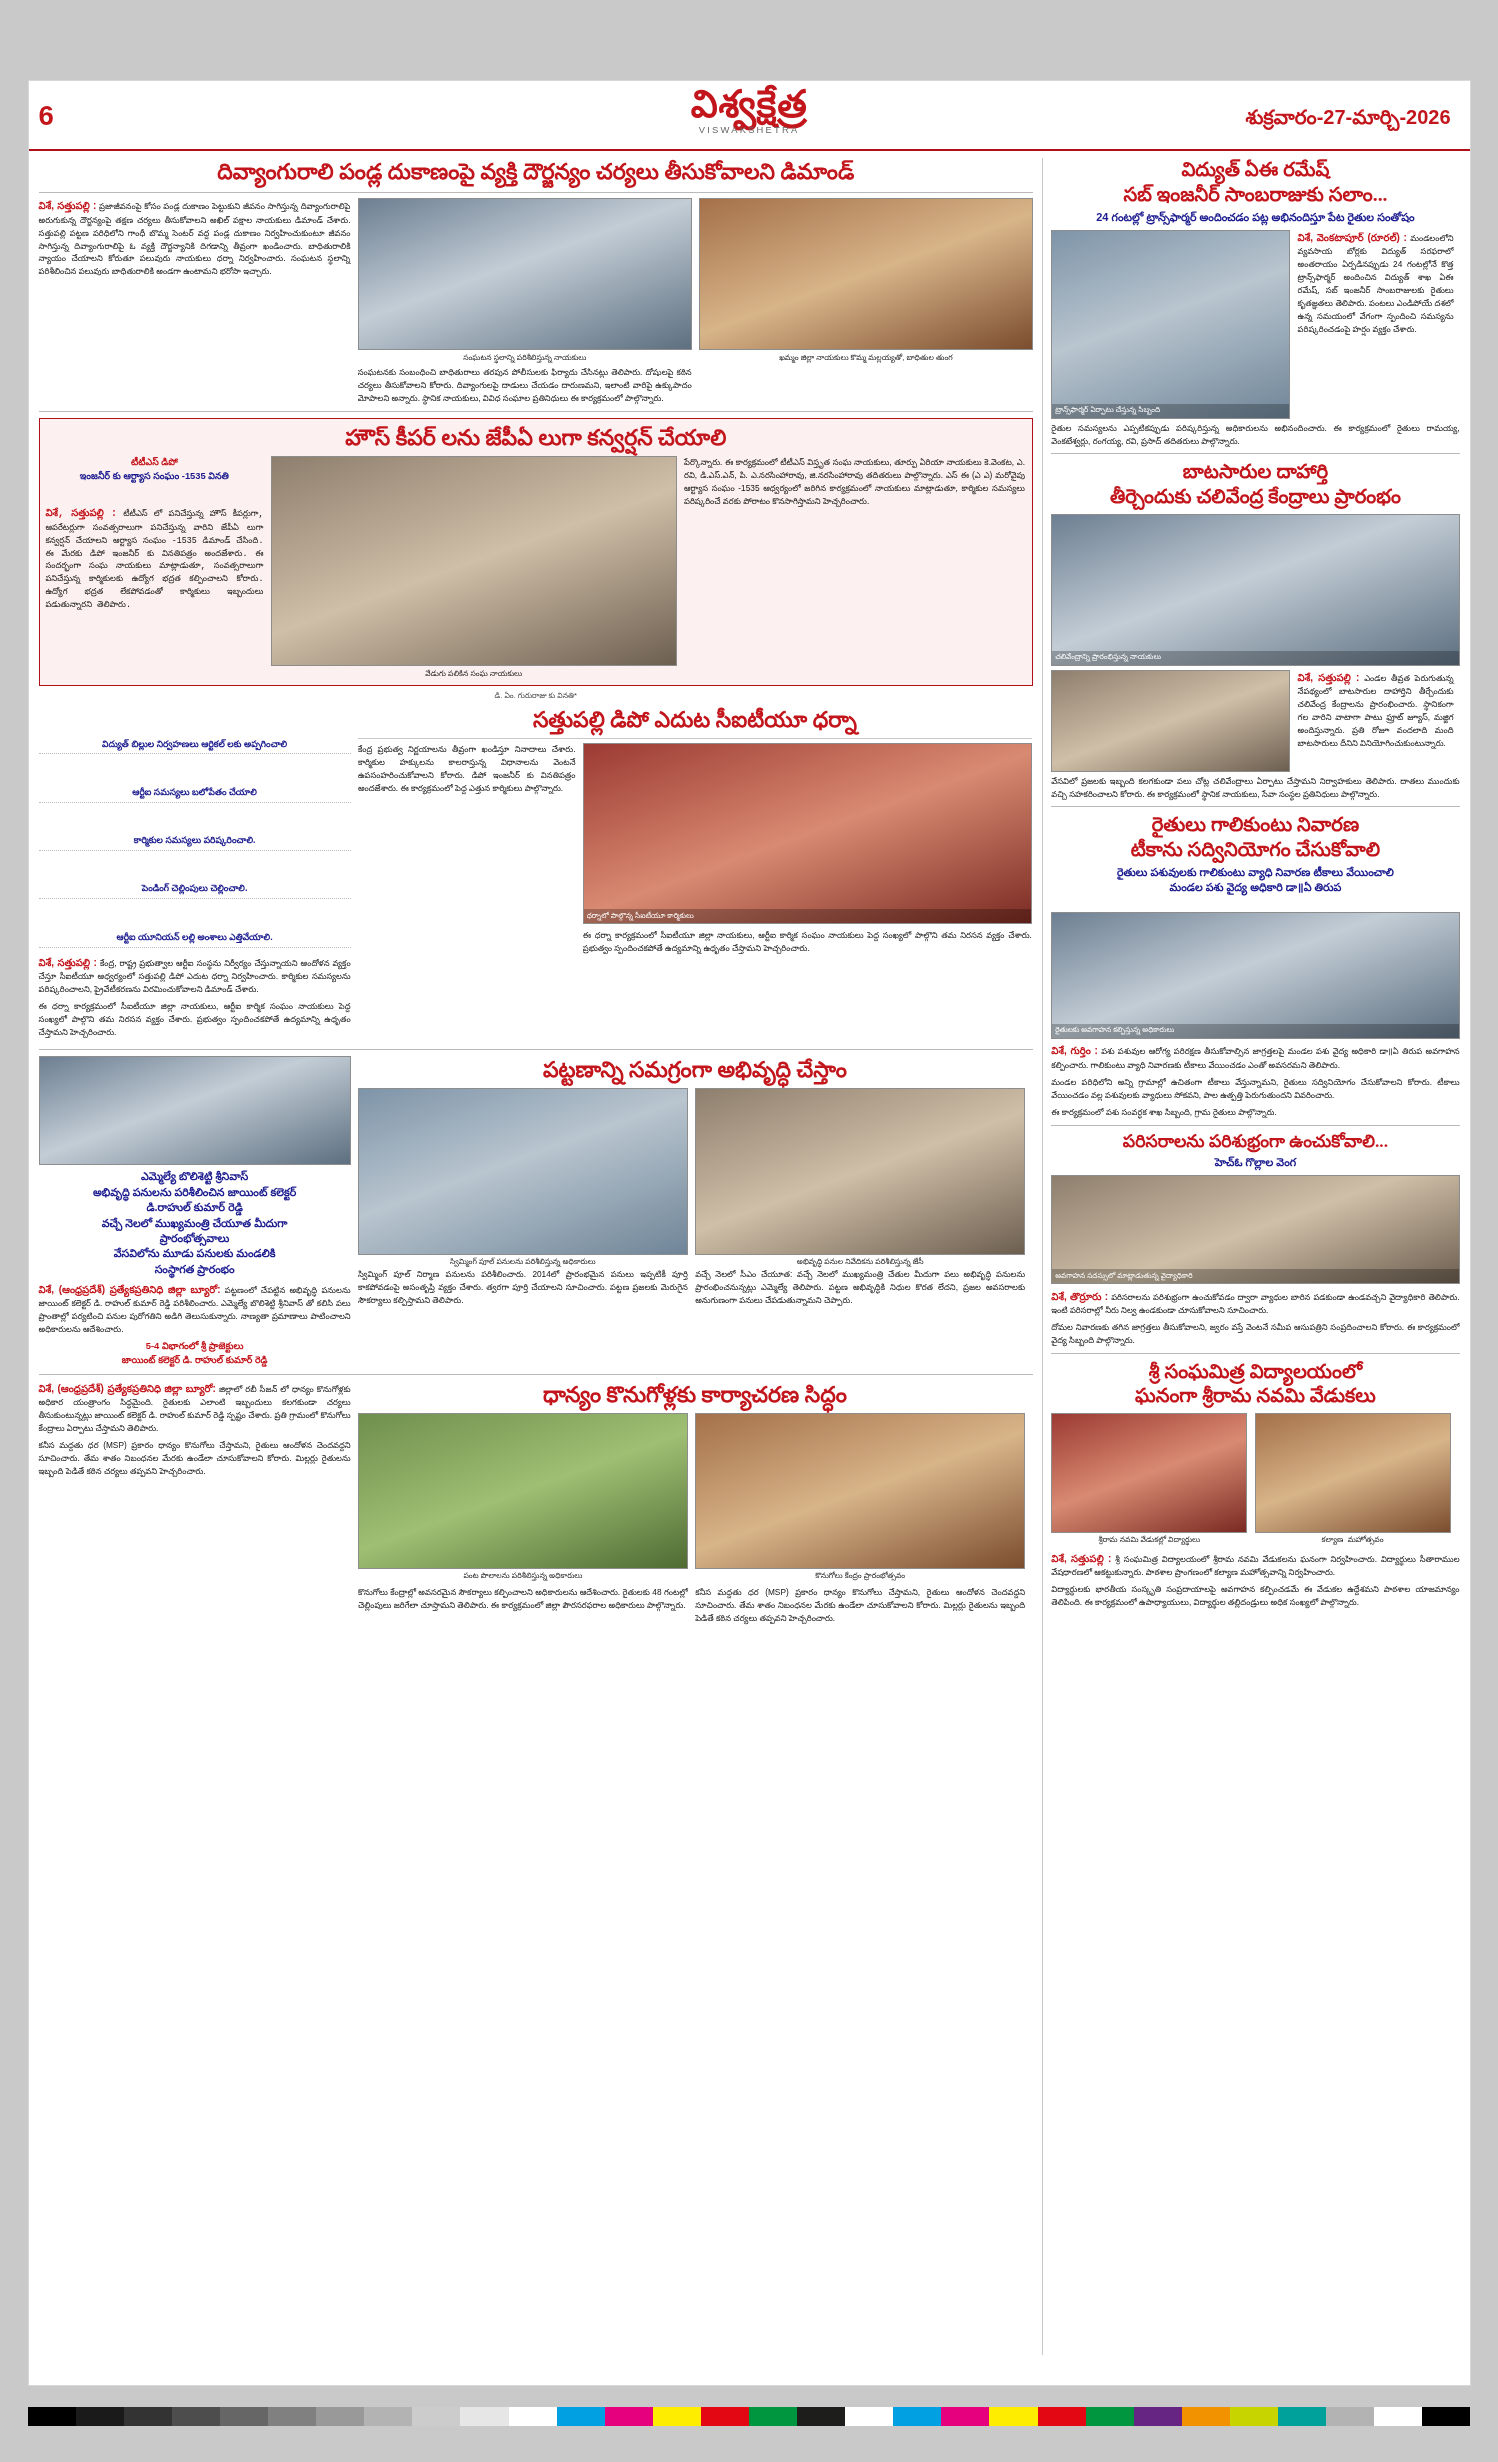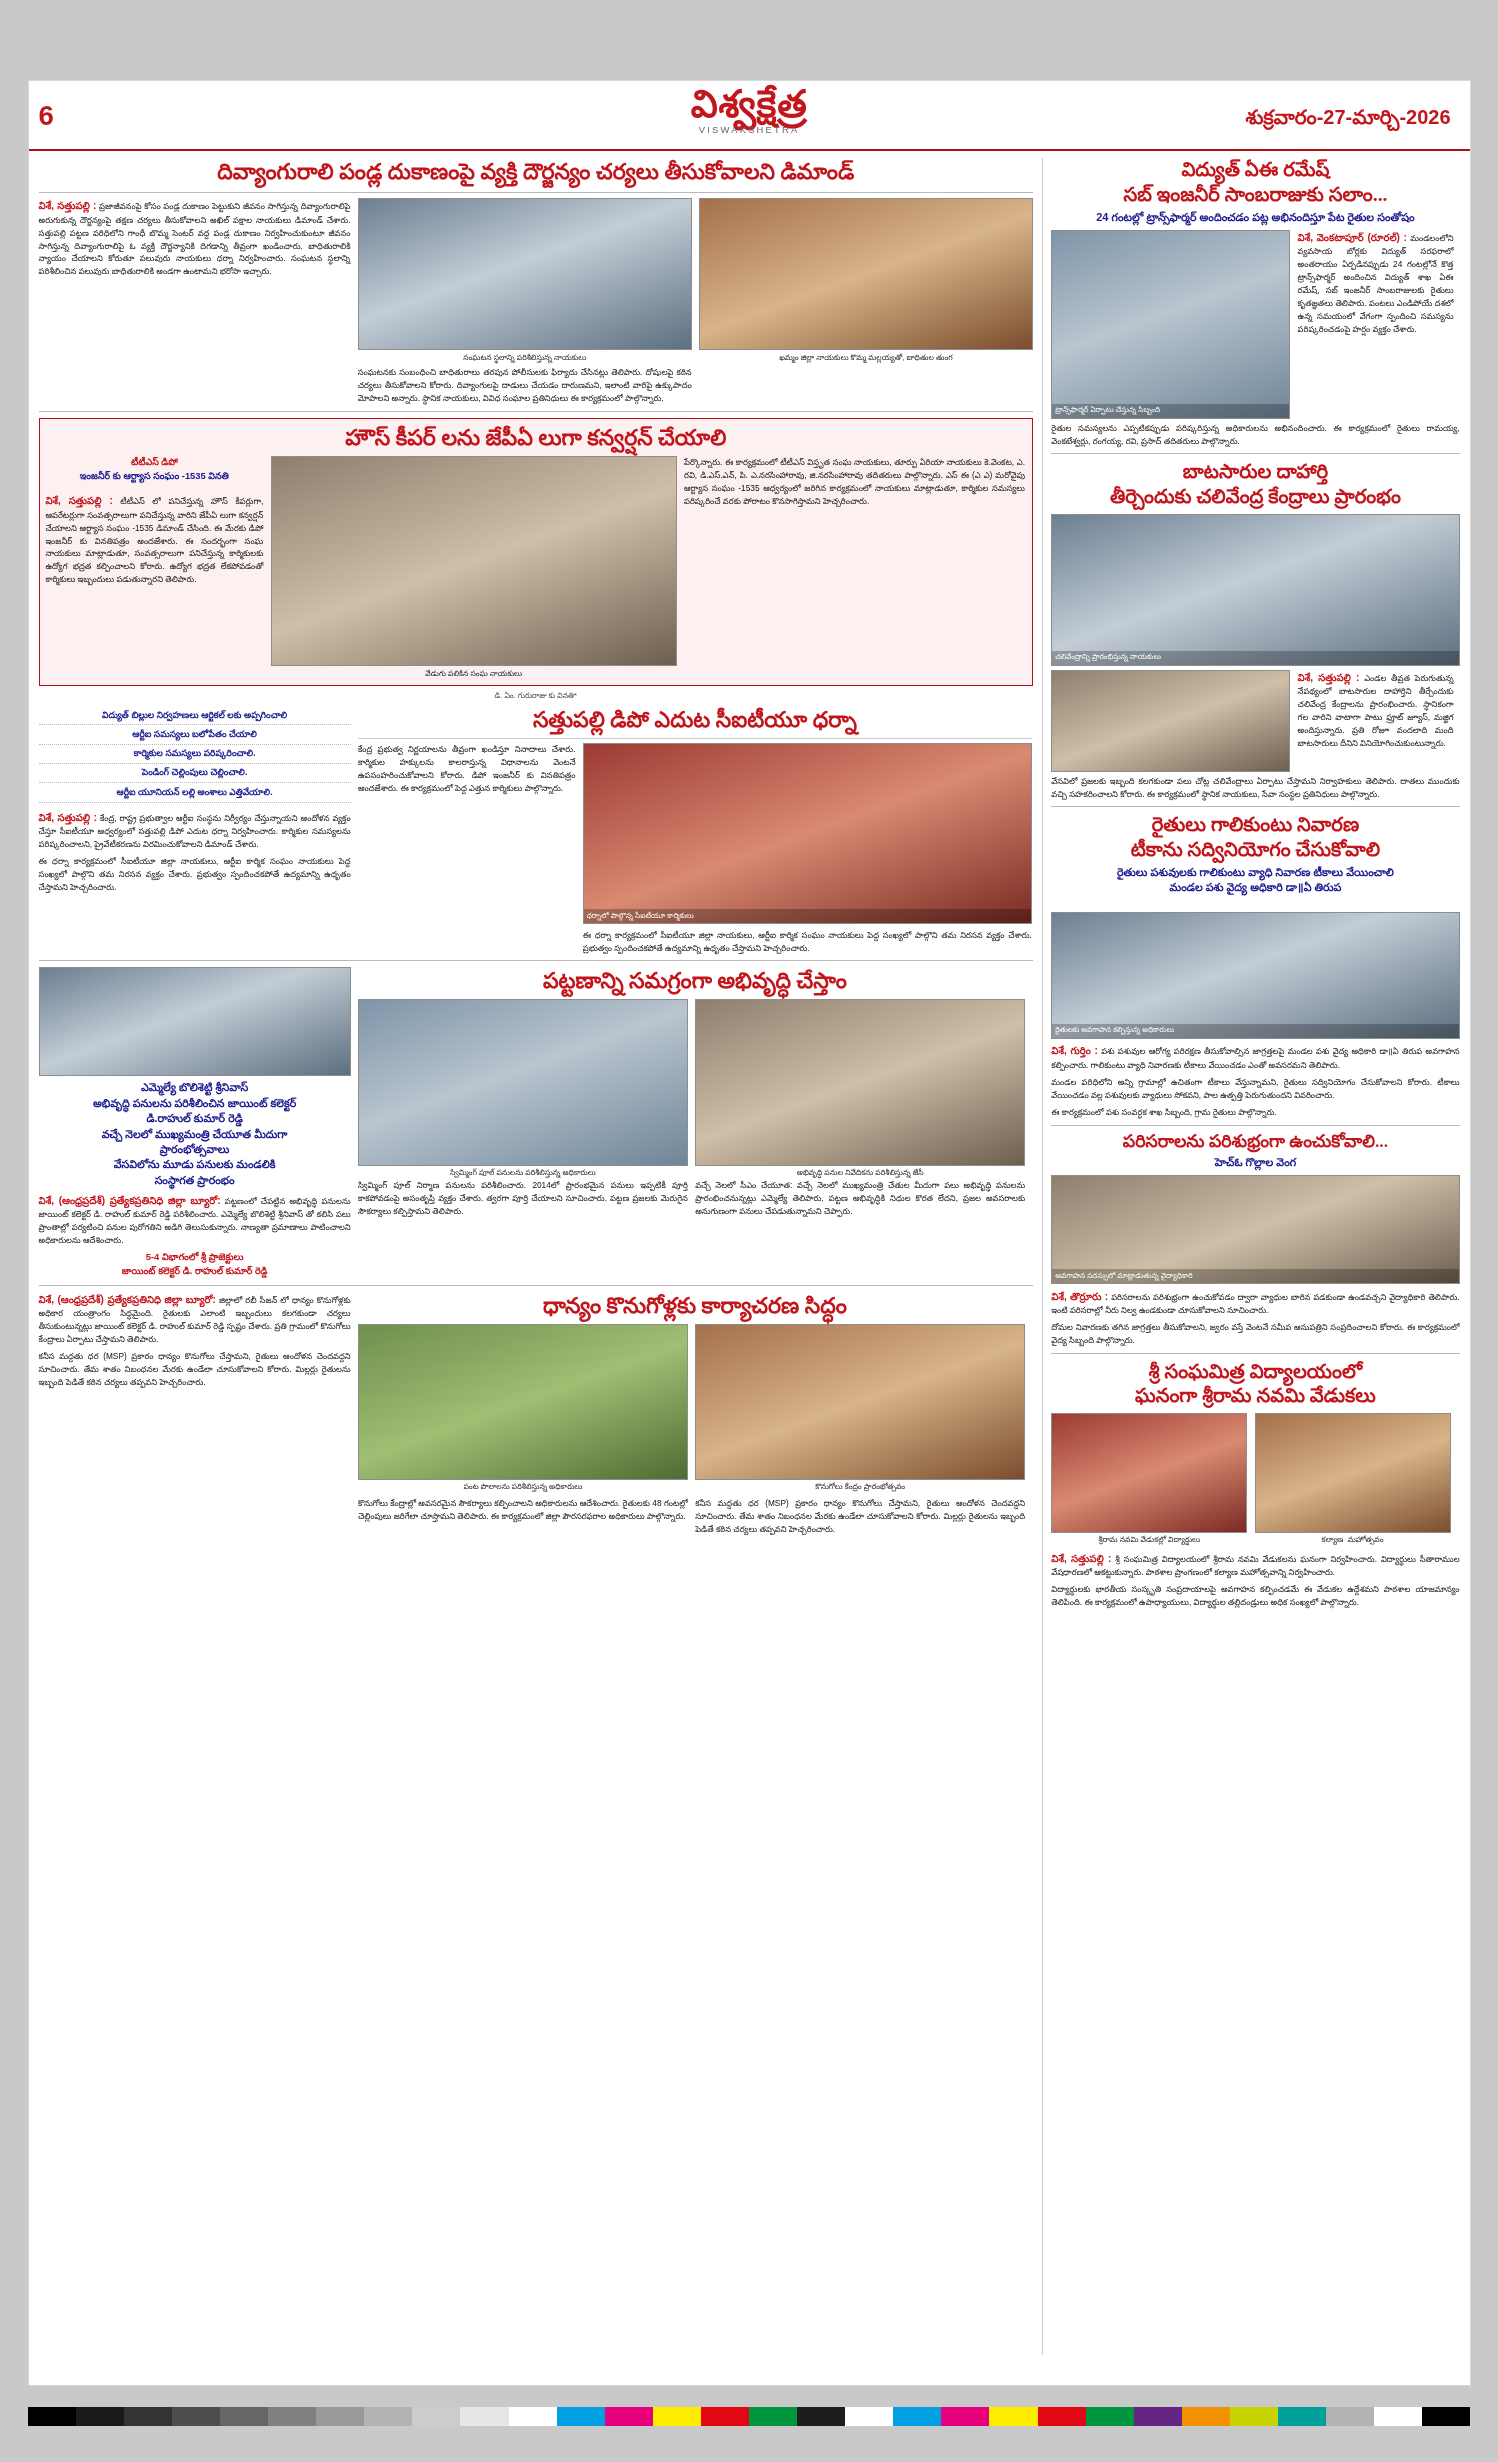--- a/index.html
+++ b/index.html
@@ -84,21 +84,21 @@
   }
   .cap { font-size: 7.6px; color:#222; text-align:center; padding: 2.2px 1.5px 0 1.5px; }
 
   .cols2 { display:flex; gap:7.3px; }
   .cols3 { display:flex; gap:7.3px; }
 
   .boxed { border: 1.5px solid #b01018; padding: 5.8px; }
   .pinkbg { background: #fdf0f1; }
 
   .bullets { font-size: 9px; color:#1b1b8f; font-weight:bold; line-height:1.7; text-align:center; }
-  .bullets div { border-bottom: 0.7px dotted #bbb; padding: 1.5px 0; }
+  .bullets div { border-bottom: 0.7px dotted #bbb; padding: 1.5px 0; margin-top: 29px; }
 
   
   .colorbar { position:absolute; left: 27.6px; bottom: 36px; width: 1443px; height: 19px; display:flex; }
   .colorbar span { flex:1 1 auto; }
 
   .mini-credit { font-size:7.6px; color:#444; text-align:center; }
   .small-red { color:#c3161c; font-weight:bold; font-size: 9.4px; text-align:center;}
 </style>
 </head>
 <body>
@@ -141,21 +141,21 @@
       </div>
 
       <div class="rule"></div>
 
       <div class="boxed pinkbg">
         <div class="hl hl-xl">హౌస్ కీపర్ లను జేపీఏ లుగా కన్వర్షన్ చేయాలి</div>
         <div class="cols3" style="margin-top:4.4px;">
           <div style="width:218px;">
             <div class="small-red">టీటీఎస్ డిపో</div>
             <div class="small-red" style="color:#1b1b8f;">ఇంజనీర్ కు ఆర్ట్యాస సంఘం -1535 వినతి</div>
-            <div class="tx" style="margin-top:9px;">
+            <div class="tx" style="margin-top:22px;font-family:Liberation Mono, monospace;">
               <p><span class="byline">విశే, సత్తుపల్లి :</span>
                  <span>టీటీఎస్ లో పనిచేస్తున్న హౌస్ కీపర్లుగా, ఆపరేటర్లుగా సంవత్సరాలుగా పనిచేస్తున్న వారిని జేపీఏ లుగా కన్వర్షన్ చేయాలని ఆర్ట్యాస సంఘం -1535 డిమాండ్ చేసింది. ఈ మేరకు డిపో ఇంజనీర్ కు వినతిపత్రం అందజేశారు. ఈ సందర్భంగా సంఘ నాయకులు మాట్లాడుతూ, సంవత్సరాలుగా పనిచేస్తున్న కార్మికులకు ఉద్యోగ భద్రత కల్పించాలని కోరారు. ఉద్యోగ భద్రత లేకపోవడంతో కార్మికులు ఇబ్బందులు పడుతున్నారని తెలిపారు.</span></p>
             </div>
           </div>
           <div style="width:406px;">
             <div class="photo indoor" style="height:210px;"></div>
             <div class="cap">వేడుగు పలికిన సంఘ నాయకులు</div>
           </div>
           <div style="width:341px;">
             <div class="tx">పేర్కొన్నారు. ఈ కార్యక్రమంలో టీటీఎస్ విస్తృత సంఘ నాయకులు, తూర్పు ఏరియా నాయకులు కె.వెంకట, ఎ. రవి, డి.ఎస్.ఎన్, పి. ఎ.నరసింహారావు, జి.నరసింహారావు తదితరులు పాల్గొన్నారు. ఎస్ ఈ (ఎ ఎ) మరోవైపు ఆర్ట్యాస సంఘం -1535 ఆధ్వర్యంలో జరిగిన కార్యక్రమంలో నాయకులు మాట్లాడుతూ, కార్మికుల సమస్యలు పరిష్కరించే వరకు పోరాటం కొనసాగిస్తామని హెచ్చరించారు.</div>

